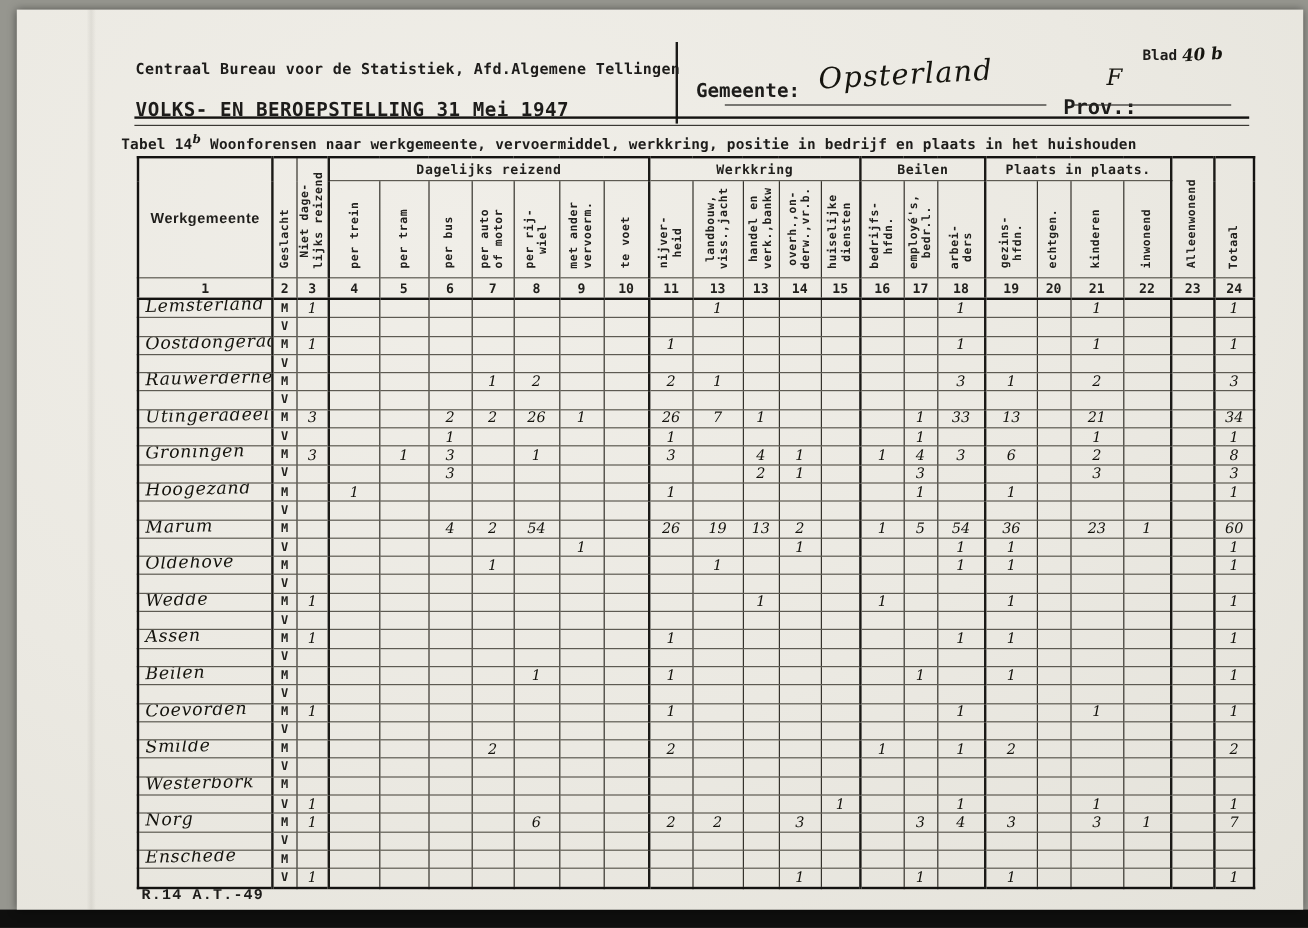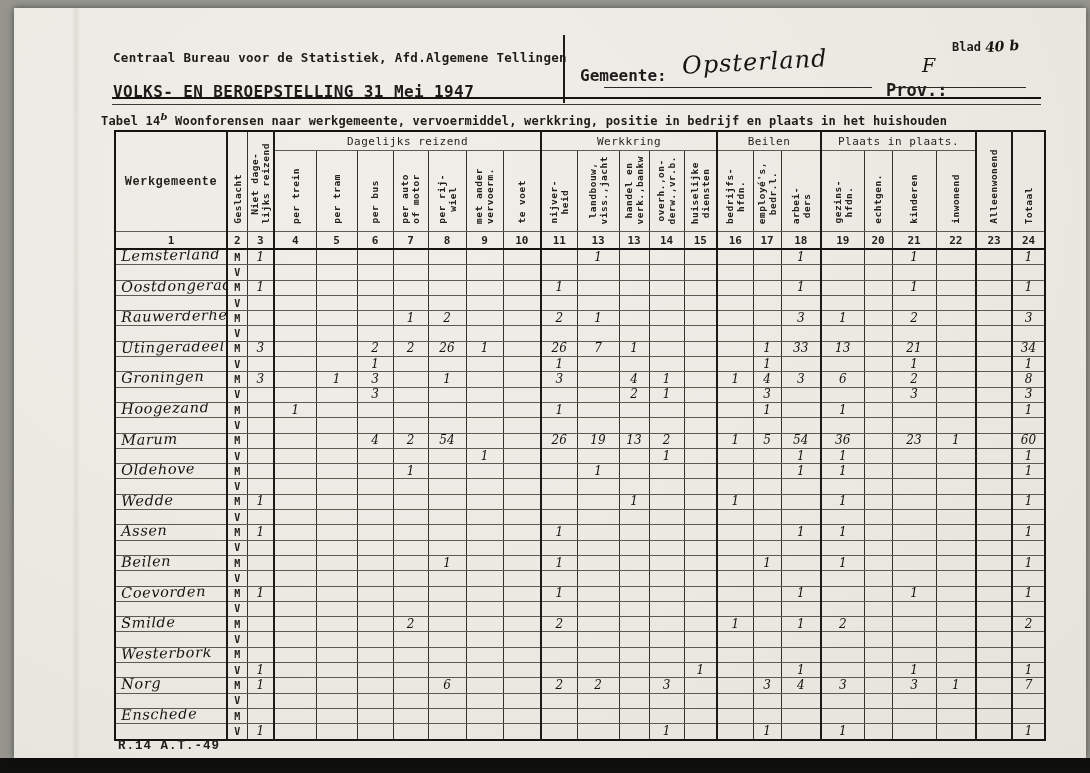--- a/index.html
+++ b/index.html
@@ -26,24 +26,24 @@
   .prov-line{position:absolute;left:880px;top:79px;width:132px;height:1px;background:#2c2a26;}
   .dbl-rule{position:absolute;left:98px;top:89px;width:929px;height:5px;border-top:2px solid #141311;border-bottom:1px solid #3a3833;}
   .tbl-title{position:absolute;left:87px;top:103px;font-size:12px;letter-spacing:.2px;}
   .tbl-title sup{font-family:"DejaVu Serif",serif;font-style:italic;font-size:10px;}
   .footer-code{position:absolute;left:104px;top:731px;font-size:12.5px;letter-spacing:1px;font-family:Liberation Mono, monospace;}
 
   table{position:absolute;left:100px;top:122px;border-collapse:collapse;table-layout:fixed;border:2px solid #141311;}
   th,td{padding:0;border-left:1px solid #35322c;border-right:1px solid #35322c;
         border-top:1px solid #5d5a52;border-bottom:1px solid #5d5a52;overflow:hidden;}
   .bl{border-left:2px solid #1b1a17 !important;}
-  .ghead{height:18px;font-size:11px;font-weight:normal;color:#201f1c;text-align:center;vertical-align:middle;
+  .ghead{height:18px;font-size:11px;font-weight:bold;color:#201f1c;text-align:center;vertical-align:middle;
          font-family:"DejaVu Sans Mono",monospace;letter-spacing:.5px;}
   .wg-h{font-size:12px;font-weight:bold;color:#201f1c;text-align:center;vertical-align:middle;
-        font-family:Liberation Mono, monospace;letter-spacing:.5px;}
+        font-family:Liberation Sans, sans-serif;letter-spacing:.5px;}
   .vcell{vertical-align:bottom;text-align:center;}
   .vcell.sub{height:80px;}
   .vtext{display:inline-block;writing-mode:vertical-rl;transform:rotate(180deg);white-space:pre-line;
          font-family:"DejaVu Sans Mono",monospace;font-size:9.5px;line-height:1.18;font-weight:bold;
          color:#23221f;letter-spacing:.5px;padding:3px 0 3px 0;}
   .num{height:16px;font-size:11px;font-weight:bold;color:#201f1c;text-align:center;
        font-family:"DejaVu Sans Mono",monospace;}
   tr.num-row td{border-bottom:2px solid #141311;}
   tbody td{height:14.3px;}
   .name-td{position:relative;}

